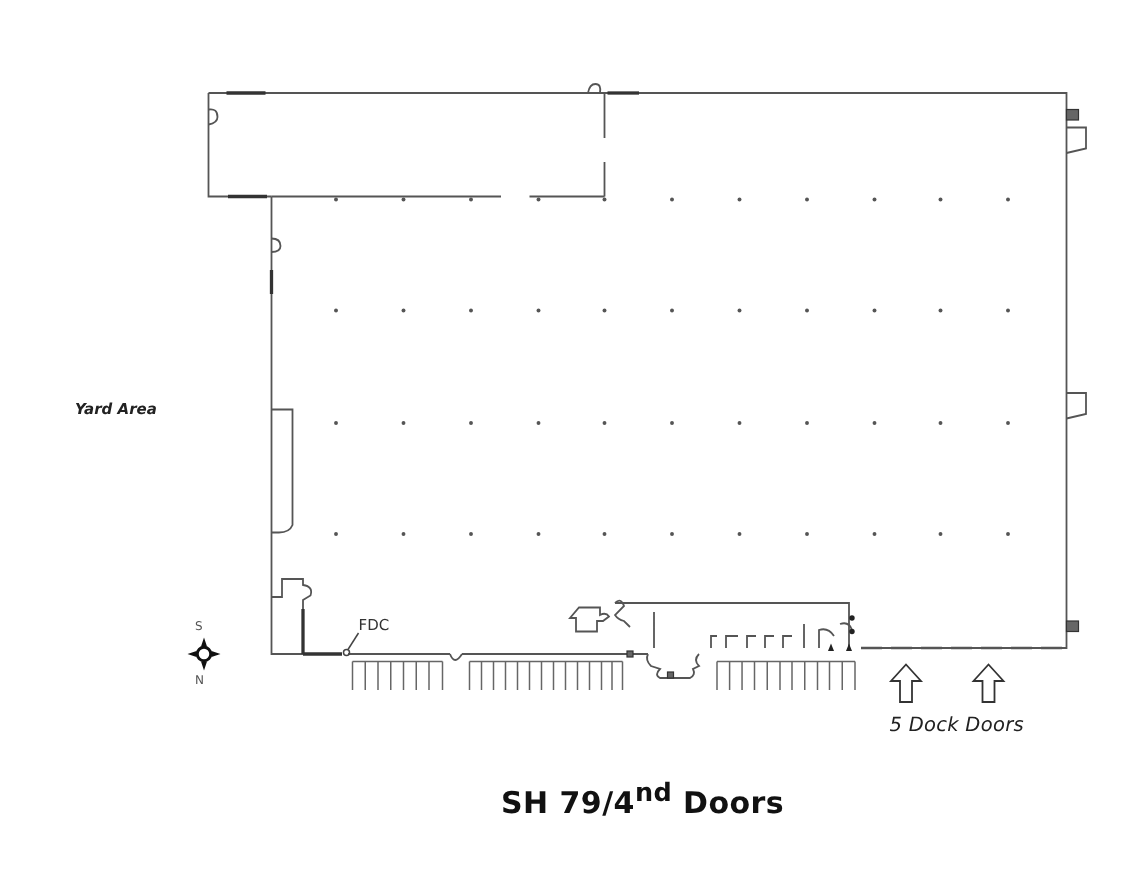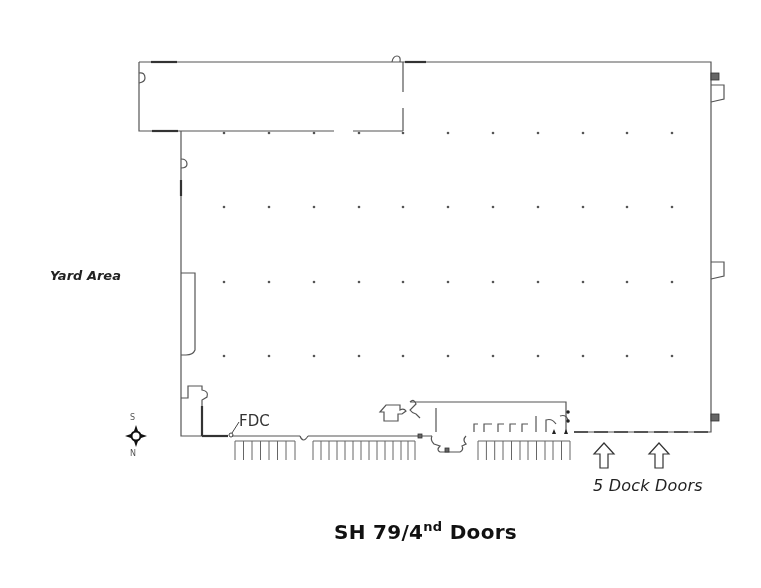--- a/index.html
+++ b/index.html
@@ -1,23 +1,23 @@
 <!DOCTYPE html>
 <html><head>
   <meta charset="utf-8">
   <style>
     html, body { margin: 0; padding: 0; background: #ffffff; }
     body { width: 761px; height: 588px; position: relative; overflow: hidden; font-family: "DejaVu Sans", sans-serif; }
     .plan { position: absolute; left: 0; top: 0; width: 761px; height: 588px; }
     .lbl { position: absolute; white-space: nowrap; }
-    .yard { left: 50px; top: 268px; font-size: 13px; font-style: italic; font-weight: bold; color: #222; }
-    .fdc { left: 239px; top: 412px; font-size: 15px; color: #333; }
-    .dock { left: 593px; top: 476px; font-size: 16px; font-style: italic; color: #222; letter-spacing: 0.2px; }
+    .yard { left: 50px; top: 268px; font-size: 10px; font-style: italic; font-weight: bold; color: #222; }
+    .fdc { left: 239px; top: 412px; font-size: 10px; color: #333; }
+    .dock { left: 593px; top: 476px; font-size: 13px; font-style: italic; color: #222; letter-spacing: 0.2px; }
     .street { left: 334px; top: 519px; font-size: 20px; font-weight: bold; color: #111; letter-spacing: 0.3px; }
-    .street sup { font-size: 13px; vertical-align: 8px; }
+    .street sup { font-size: 17px; vertical-align: 8px; }
     .compass-s { left: 130px; top: 413px; font-size: 8px; color: #555; }
     .compass-n { left: 130px; top: 449px; font-size: 8px; color: #555; }
   </style>
 </head>
 <body>
 
 <svg class="plan" viewBox="0 0 761 588" xmlns="http://www.w3.org/2000/svg">
   <g fill="none" stroke="#555" stroke-width="1.2">
 
     <path d="M139 62 H711 V432 H574"></path>

